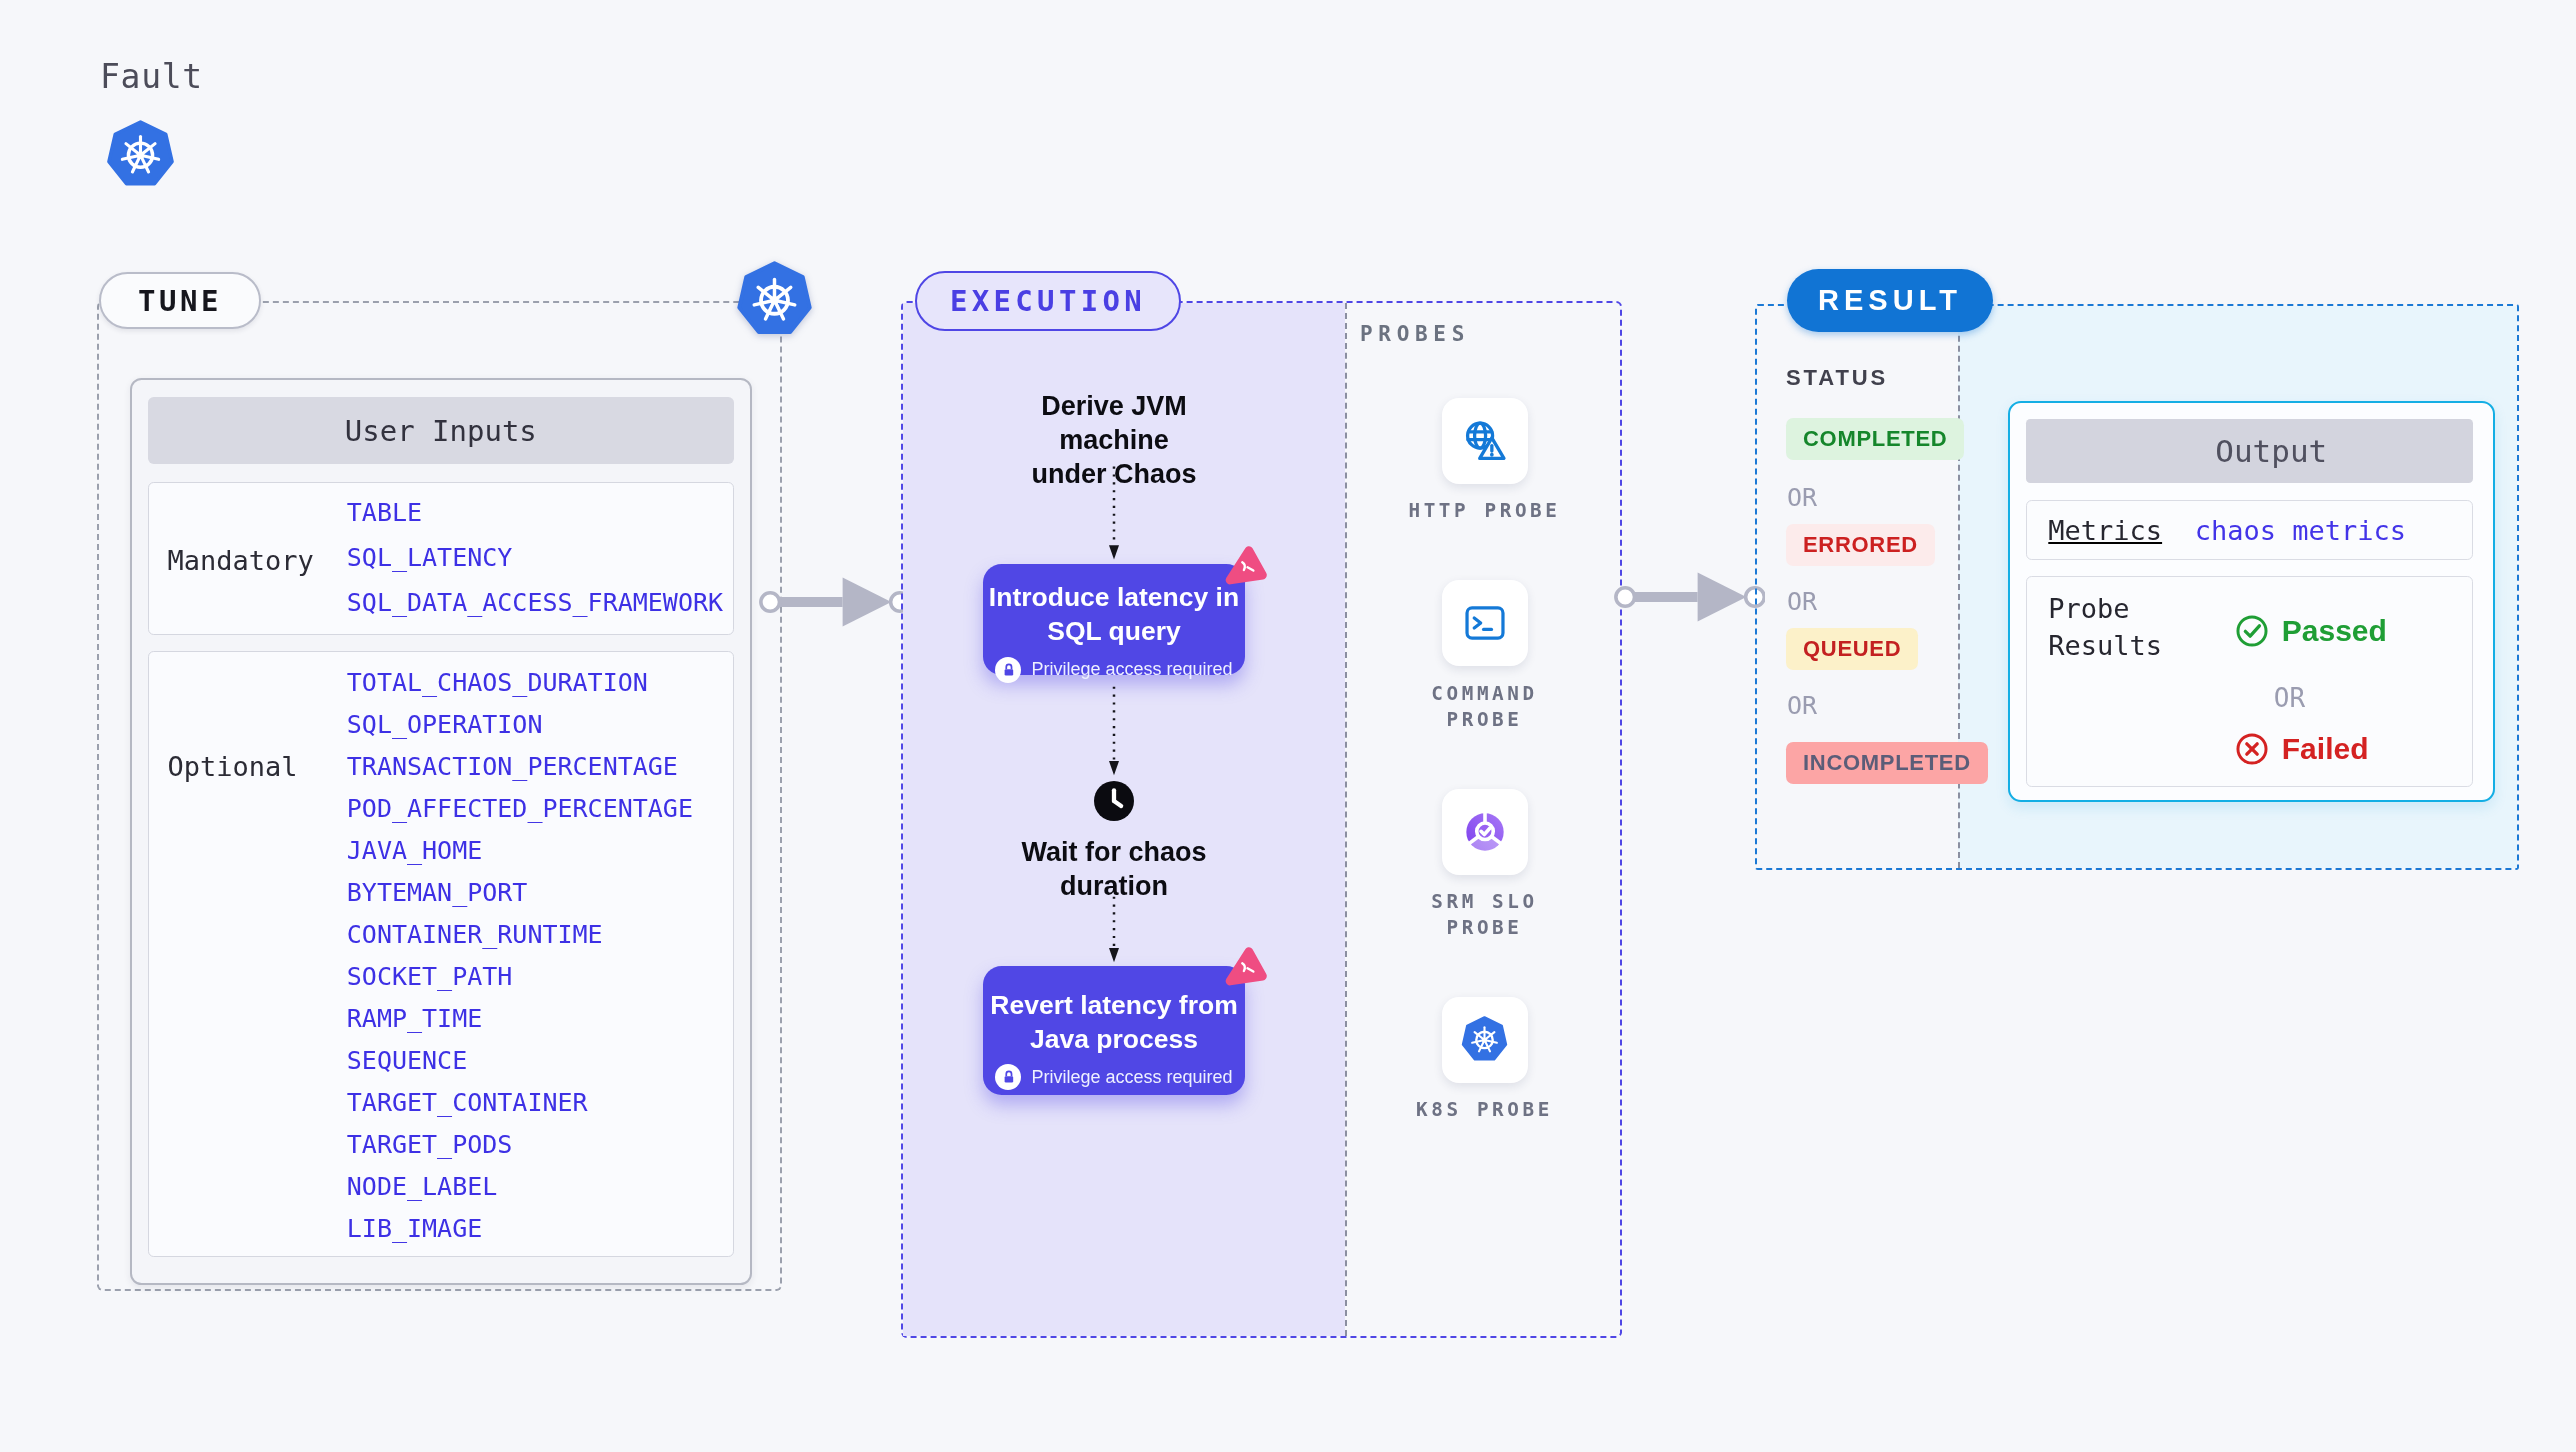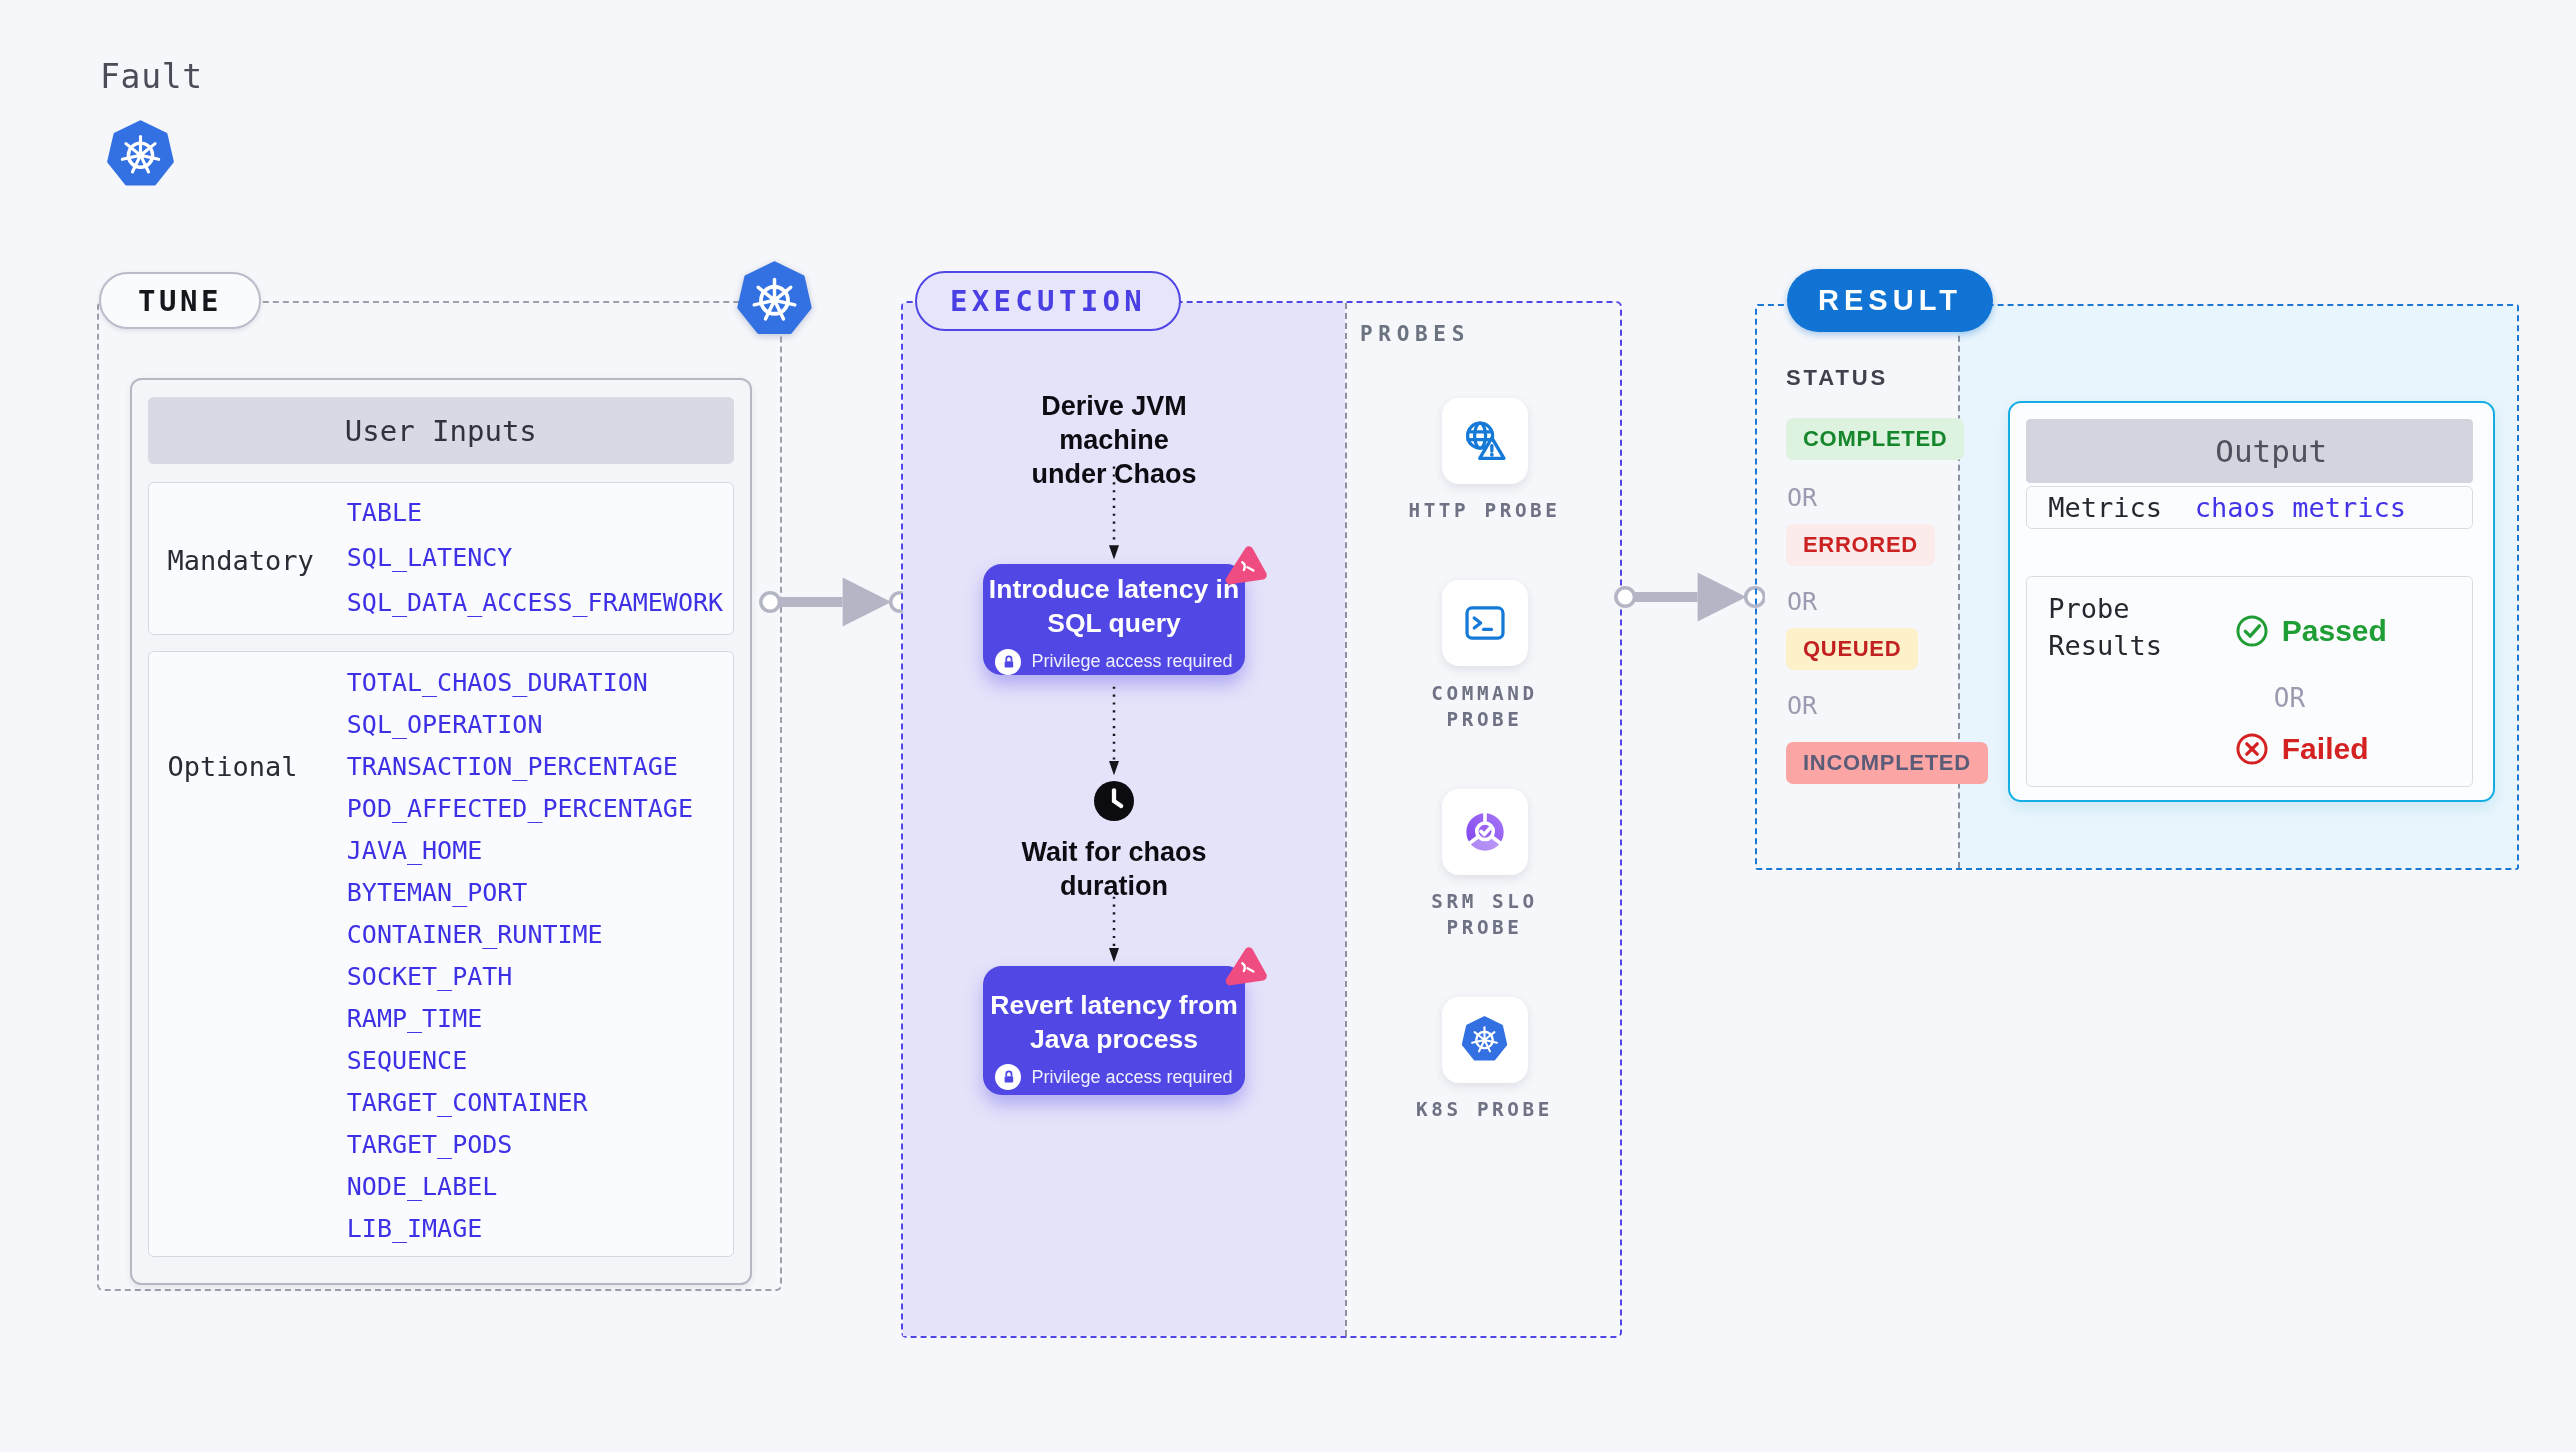--- a/index.html
+++ b/index.html
@@ -58,21 +58,21 @@
   .flow-text{position:absolute;left:80px;width:262px;text-align:center;font-weight:bold;
              font-size:27px;line-height:34px;color:#0c0c12;}
   .t-derive{top:86px;}
   .t-wait{top:532px;}
   .conn{position:absolute;left:201px;width:20px;}
   .conn1{top:162px;height:96px;}
   .conn2{top:382px;height:92px;}
   .conn3{top:592px;height:69px;}
   .step-box{position:absolute;left:80px;width:262px;background:#5047e5;border-radius:18.6px;
             color:#fff;text-align:center;box-shadow:0 10px 18.6px rgba(79,70,229,.35);}
-  .box-introduce{top:261px;height:111px;padding-top:8px;}
+  .box-introduce{top:261px;height:111px;padding-top:16px;}
   .box-revert{top:663px;height:129px;padding-top:21.5px;}
   .step-line{font-size:26.5px;line-height:34px;font-weight:bold;}
   .priv{display:flex;align-items:center;justify-content:center;gap:10px;margin-top:8.6px;}
   .priv-circle{width:26px;height:26px;border-radius:50%;background:#ffffff;display:flex;
                align-items:center;justify-content:center;}
   .priv-label{font-size:18px;color:#eef0ff;}
   .chaos-pink{position:absolute;width:47px;height:47px;z-index:3;transform:rotate(-6deg);}
   .pink-introduce{left:318px;top:242px;}
   .pink-revert{left:318px;top:643px;}
   .clock-wrap{position:absolute;left:191px;top:478px;width:40px;height:40px;border-radius:50%;
@@ -105,22 +105,22 @@
   .b-queued{top:322px;background:#fcf1c9;color:#c32121;}
   .b-incompleted{top:436px;background:#fca5a5;color:#5b5d78;}
   .or{position:absolute;left:30px;font-family:"DejaVu Sans Mono",monospace;font-size:25px;color:#9a9cb0;}
   .or1{top:177px;}.or2{top:281px;}.or3{top:385px;}
 
   .output-card{position:absolute;left:251px;top:95px;width:487px;height:401px;background:#fcfdff;
                border:2.9px solid #14aee4;border-radius:13px;box-shadow:0 5.7px 13px rgba(20,150,210,.12);}
   .output-header{position:absolute;left:15.8px;top:15.8px;width:447px;height:64px;background:#d3d4de;
                  border-radius:4.3px;display:flex;align-items:center;justify-content:center;
                  font-family:"DejaVu Sans Mono",monospace;font-size:31px;color:#50505f;padding-left:44px;}
-  .metrics-row{position:absolute;left:15.8px;top:83px;width:447px;height:43px;background:#fbfcfe;
-               border:1.4px solid #dadce4;border-radius:5.7px;display:flex;align-items:center;}
+  .metrics-row{position:absolute;left:15.8px;top:97px;width:447px;height:60px;background:#fbfcfe;
+               border:1.4px solid #dadce4;border-radius:5.7px;display:flex;align-items:center;text-decoration:underline;}
   .metrics-label{margin-left:21.5px;font-family:"DejaVu Sans Mono",monospace;font-size:27px;color:#26262f;}
   .metrics-value{position:absolute;left:168px;font-family:"DejaVu Sans Mono",monospace;
                  font-size:27px;color:#4334e8;}
   .proberes-row{position:absolute;left:15.8px;top:173px;width:447px;height:211px;background:#fbfcfe;
                 border:1.4px solid #dadce4;border-radius:5.7px;}
   .proberes-label{position:absolute;left:21.5px;top:13px;width:150px;font-family:"DejaVu Sans Mono",monospace;
                   font-size:27px;line-height:37px;color:#26262f;}
   .res-line{position:absolute;display:flex;align-items:center;gap:13px;}
   .res-passed{left:208px;top:37px;}
   .res-failed{left:208px;top:155px;}

